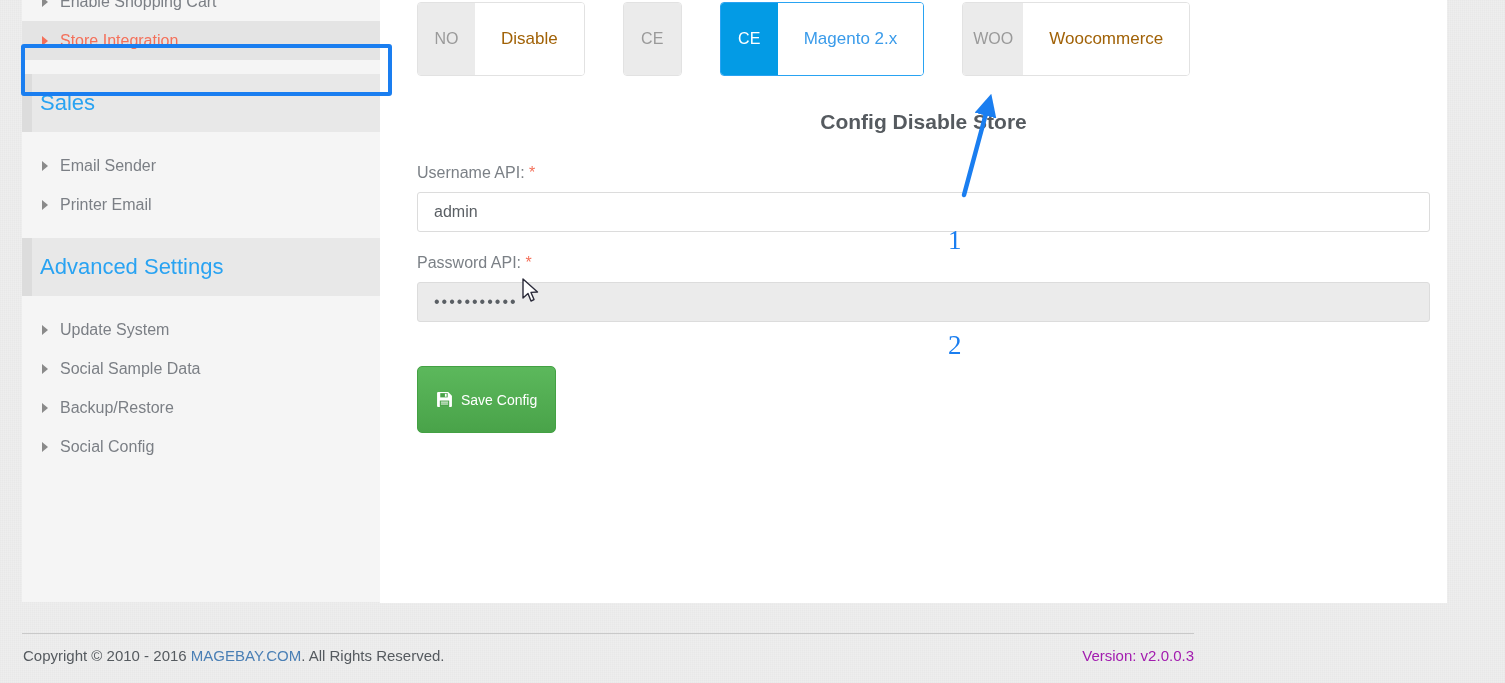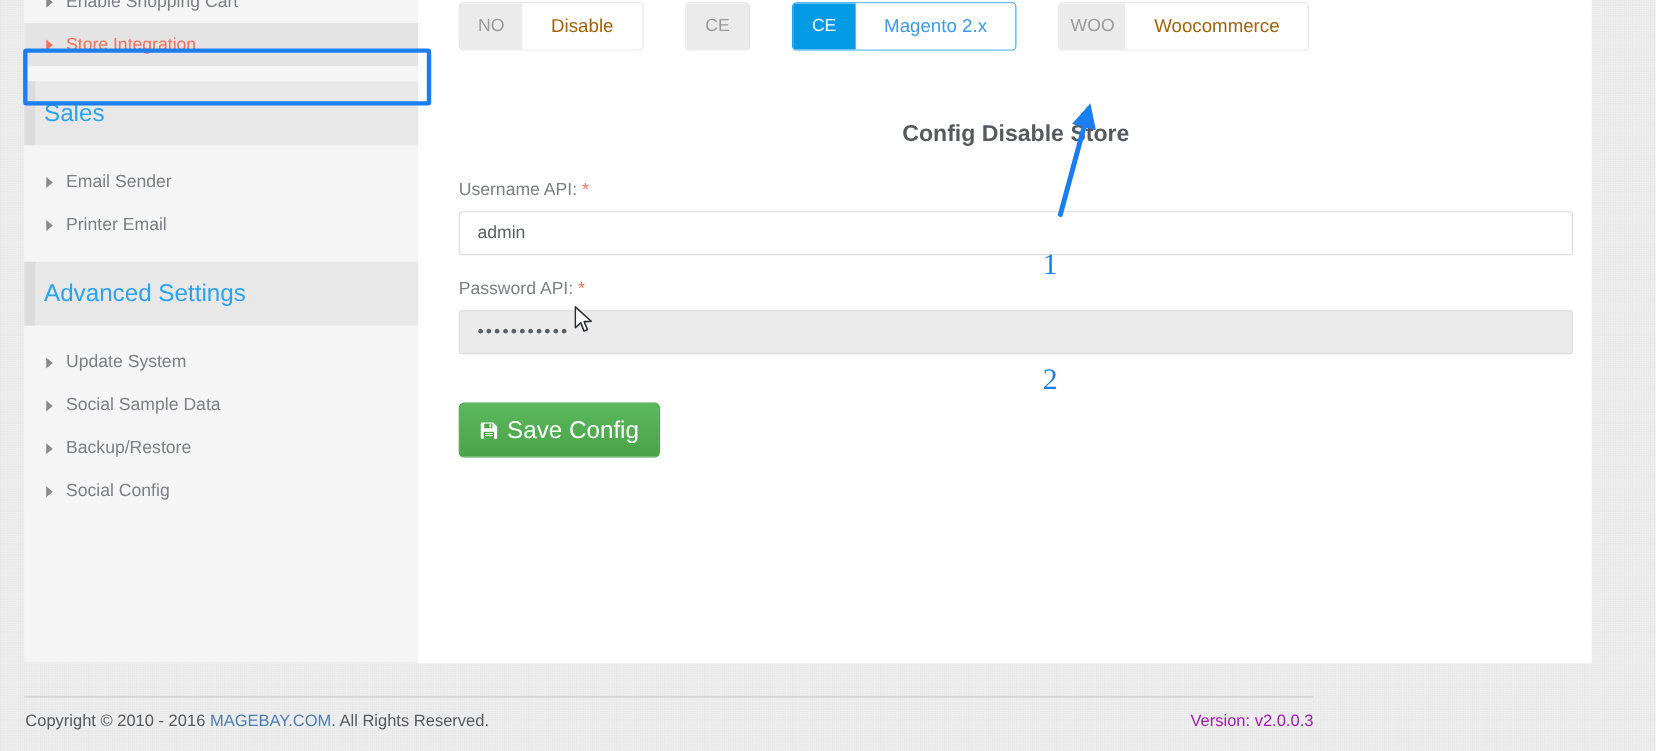--- a/index.html
+++ b/index.html
@@ -111,21 +111,21 @@
   .store-types {
     position: absolute;
     left: 37px;
     top: 20px;
     display: flex;
     gap: 0;
   }
   .store-btn {
     display: flex;
     align-items: stretch;
-    height: 44px;
+    height: 74px;
     border-radius: 4px;
     overflow: hidden;
     border: 1px solid #e2e2e2;
     background: #fff;
     box-sizing: border-box;
     margin-right: 38px;
     cursor: pointer;
   }
   .store-btn .tag {
     background: #ebebeb;
@@ -196,23 +196,23 @@
     background: #ebebeb;
     letter-spacing: 2px;
   }
   .field-block { margin-bottom: 22px; }
   .btn-save {
     margin-top: 22px;
     background: linear-gradient(#5cb85c, #49a349);
     border: 1px solid #43a143;
     border-radius: 5px;
     color: #ffffff;
-    font-size: 22px;
+    font-size: 14px;
     font-family: "Liberation Sans", sans-serif;
-    padding: 11px 18px;
+    padding: 24px 18px;
     display: inline-flex;
     align-items: center;
     gap: 8px;
     cursor: pointer;
   }
   .btn-save svg { display: block; }
 
   
   .anno-num {
     position: absolute;

